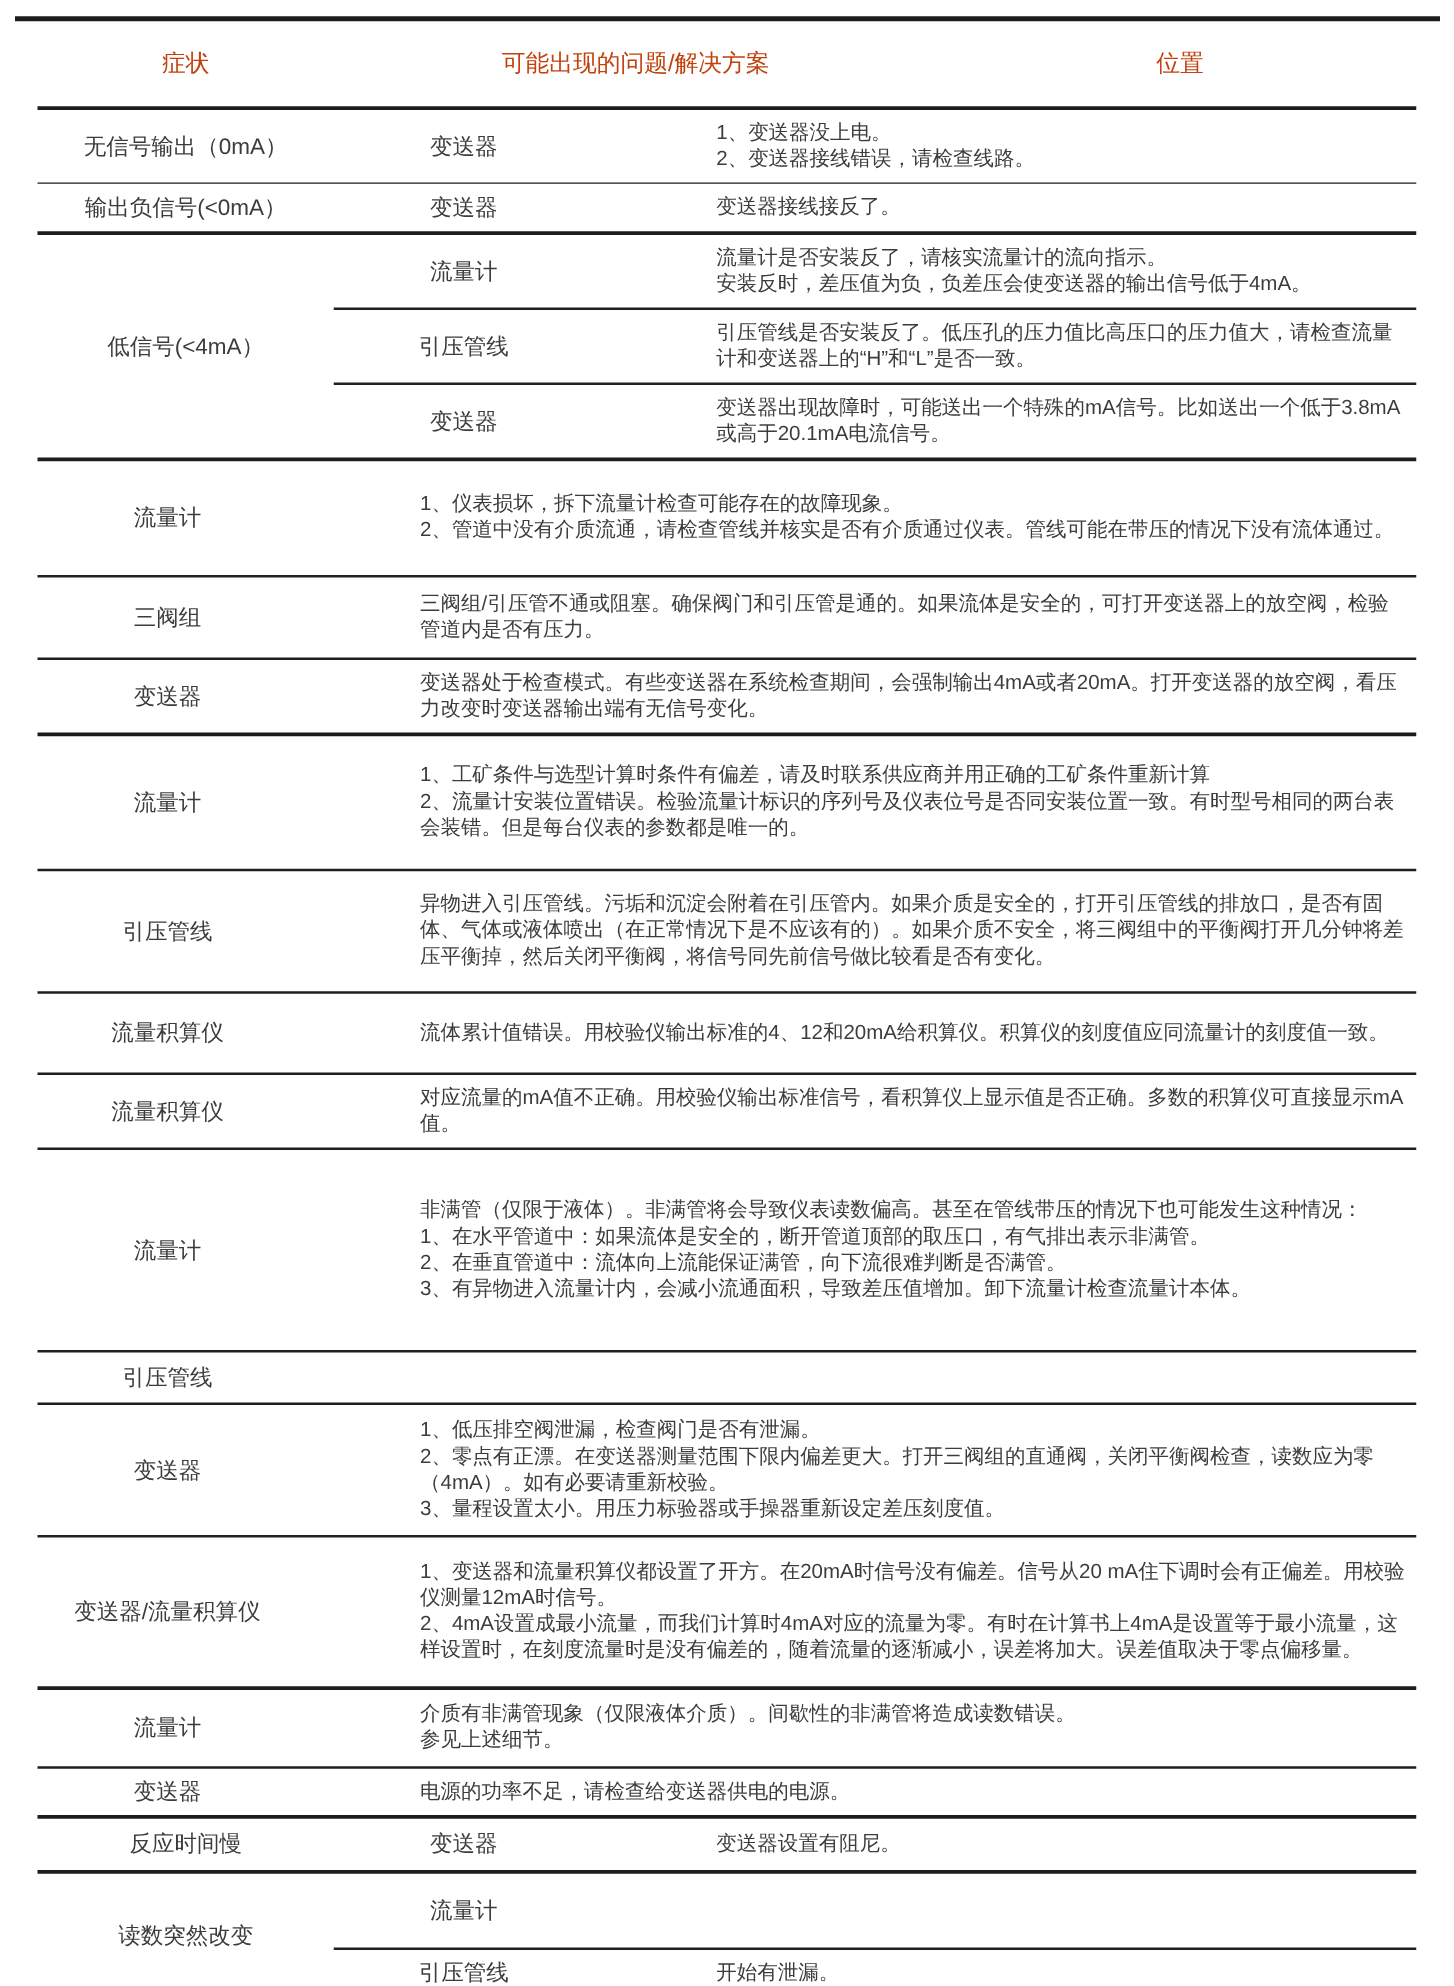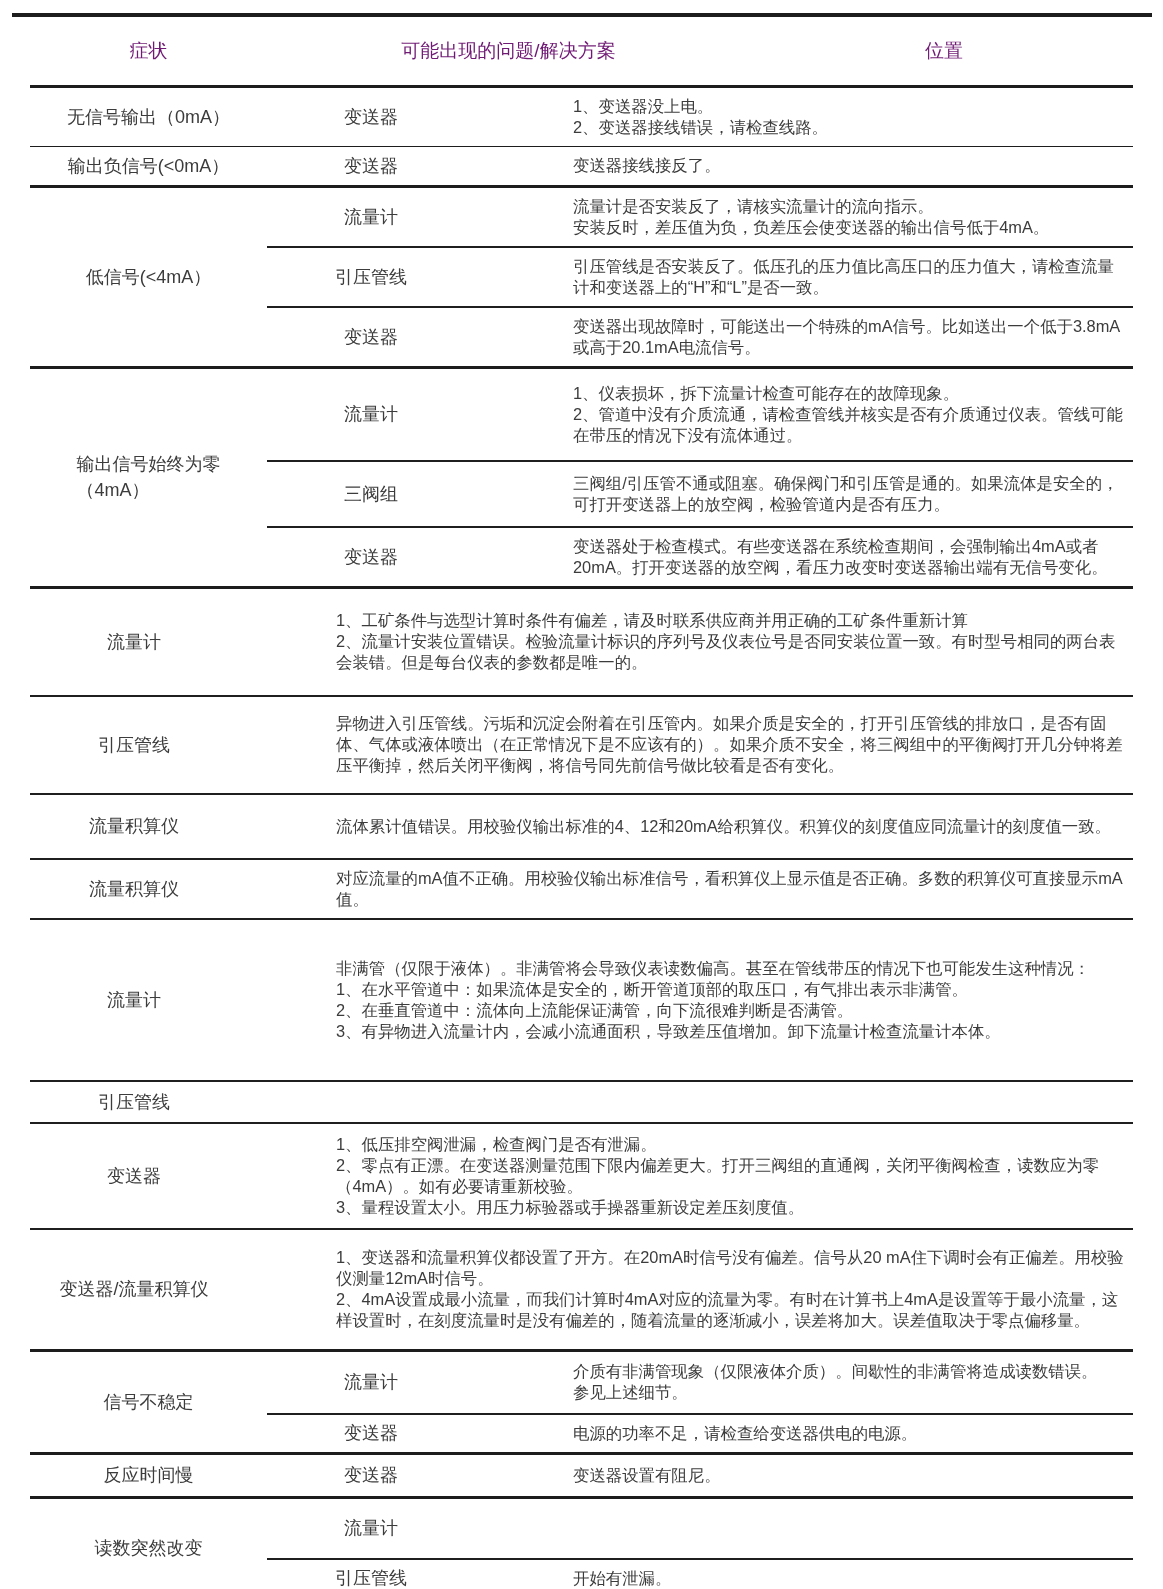--- a/index.html
+++ b/index.html
@@ -8,21 +8,21 @@
     font-family:"Liberation Sans","DejaVu Sans",sans-serif;
     color:#3c3c3c;
   }
   .page{position:relative;width:1163px;height:1589px;overflow:hidden;background:#fff;}
   .hbar{height:4px;background:#1d1d1d;margin-left:12px;width:1140px;}
   .hbar.top{margin-top:13px;}
   .tbl{margin:0 30px;width:1103px;}
   .thead{
     display:flex;align-items:center;height:71px;
     border-bottom:3px solid #1d1d1d;box-sizing:border-box;
-    font-size:19px;color:#701a75;
+    font-size:19px;color:#c2410c;
   }
   .th{text-align:center;box-sizing:border-box;}
   .th.c1{width:237px;}
   .th.c2{width:293px;padding-right:85px;}
   .th.c3{flex:1;padding-right:90px;}
   .group{display:flex;box-sizing:border-box;}
   .sym{
     width:237px;flex-shrink:0;display:flex;align-items:center;justify-content:center;
     text-align:left;font-size:18px;line-height:26px;white-space:pre-line;
     box-sizing:border-box;padding:4px 6px;
@@ -83,22 +83,20 @@
               <div class="loc">引压管线</div>
               <div class="sol">引压管线是否安装反了。低压孔的压力值比高压口的压力值大，请检查流量计和变送器上的“H”和“L”是否一致。</div>
             </div>
             <div class="trow" style="min-height: 52px;">
               <div class="loc">变送器</div>
               <div class="sol">变送器出现故障时，可能送出一个特殊的mA信号。比如送出一个低于3.8mA或高于20.1mA电流信号。</div>
             </div>
           </div>
         </div>
         <div class="group" style="border-top: 3px solid rgb(29, 29, 29);">
-          <div class="sym">输出信号始终为零
-（4mA）</div>
           <div class="rows">
             <div class="trow" style="min-height: 91px;">
               <div class="loc">流量计</div>
               <div class="sol">1、仪表损坏，拆下流量计检查可能存在的故障现象。
 2、管道中没有介质流通，请检查管线并核实是否有介质通过仪表。管线可能在带压的情况下没有流体通过。</div>
             </div>
             <div class="trow" style="min-height: 66px;">
               <div class="loc">三阀组</div>
               <div class="sol">三阀组/引压管不通或阻塞。确保阀门和引压管是通的。如果流体是安全的，可打开变送器上的放空阀，检验管道内是否有压力。</div>
             </div>
@@ -144,21 +142,20 @@
 3、量程设置太小。用压力标验器或手操器重新设定差压刻度值。</div>
             </div>
             <div class="trow" style="min-height: 121px;">
               <div class="loc">变送器/流量积算仪</div>
               <div class="sol">1、变送器和流量积算仪都设置了开方。在20mA时信号没有偏差。信号从20 mA住下调时会有正偏差。用校验仪测量12mA时信号。
 2、4mA设置成最小流量，而我们计算时4mA对应的流量为零。有时在计算书上4mA是设置等于最小流量，这样设置时，在刻度流量时是没有偏差的，随着流量的逐渐减小，误差将加大。误差值取决于零点偏移量。</div>
             </div>
           </div>
         </div>
         <div class="group" style="border-top: 3px solid rgb(29, 29, 29);">
-          <div class="sym">信号不稳定</div>
           <div class="rows">
             <div class="trow" style="min-height: 61px;">
               <div class="loc">流量计</div>
               <div class="sol">介质有非满管现象（仅限液体介质）。间歇性的非满管将造成读数错误。
 参见上述细节。</div>
             </div>
             <div class="trow" style="min-height: 37px;">
               <div class="loc">变送器</div>
               <div class="sol">电源的功率不足，请检查给变送器供电的电源。</div>
             </div>

